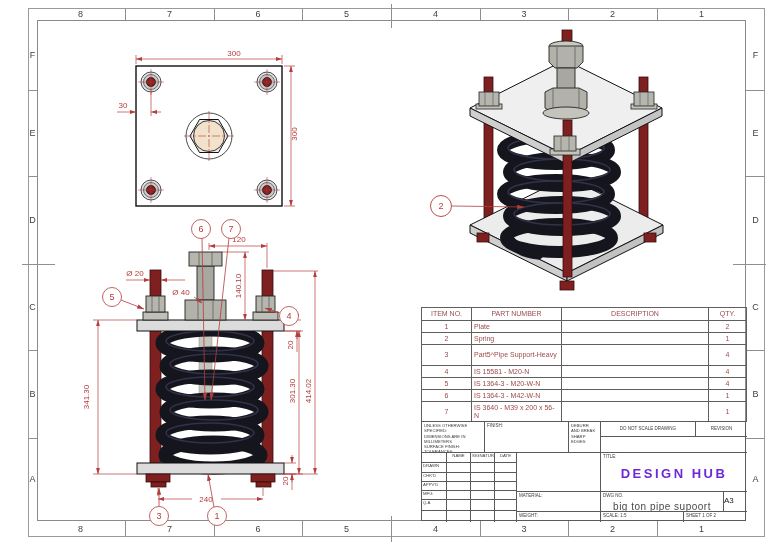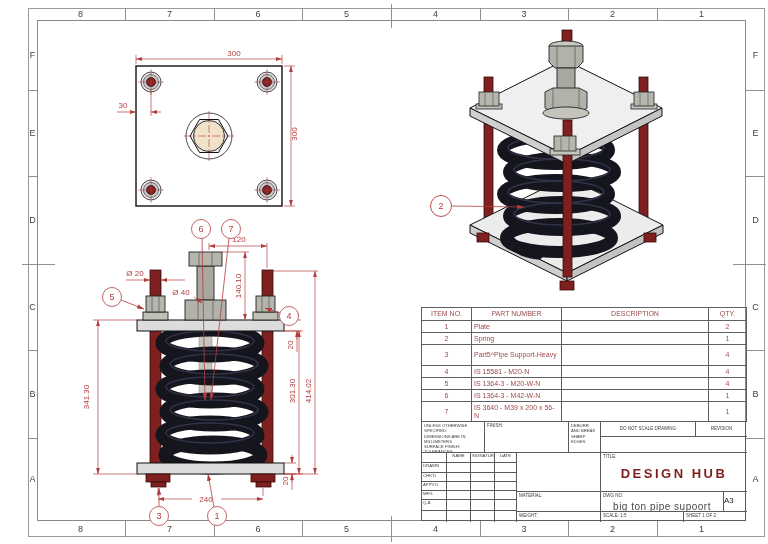--- a/index.html
+++ b/index.html
@@ -18,21 +18,21 @@
   table.bom th{text-align:center;}
   td.c{text-align:center;}
   td.l{text-align:left;word-wrap:break-word;}
   
   .tb{left:421px;top:421px;width:325px;height:100px;border:1px solid #5a5a5a;box-sizing:border-box;font-size:4.5px;color:#3c3c3c;}
   .cell{position:absolute;border-right:1px solid #5a5a5a;border-bottom:1px solid #5a5a5a;box-sizing:border-box;padding:1px 2px;overflow:hidden;}
   .cell.noR{border-right:none;} .cell.noB{border-bottom:none;}
   .tiny{font-size:4.2px;line-height:1.25;}
   .ng-row{display:flex;border-bottom:1px solid #5a5a5a;box-sizing:border-box;}
   .ng-cell{border-right:1px solid #5a5a5a;box-sizing:border-box;padding:0 1px;font-size:4.3px;overflow:hidden;}
-  .company{font-size:13px;font-weight:800;letter-spacing:2.5px;color:#7f1d1d;text-align:center;margin-top:7px;}
+  .company{font-size:13px;font-weight:800;letter-spacing:2.5px;color:#6d28d9;text-align:center;margin-top:7px;}
   .dwgtitle{font-size:10px;color:#4a4a4a;text-align:center;margin-top:3px;letter-spacing:.5px;}
   .a3box{position:absolute;right:0;top:0;width:24px;height:100%;border-left:1px solid #5a5a5a;box-sizing:border-box;
          font-size:8px;color:#222;line-height:18px;}
   
   svg text{font-family:"Liberation Sans", sans-serif;}
   .dimtext{fill:#b43c3c;font-size:8px;}
   .blntext{fill:#b43c3c;font-size:9px;}
 </style>
 </head>
 <body>

